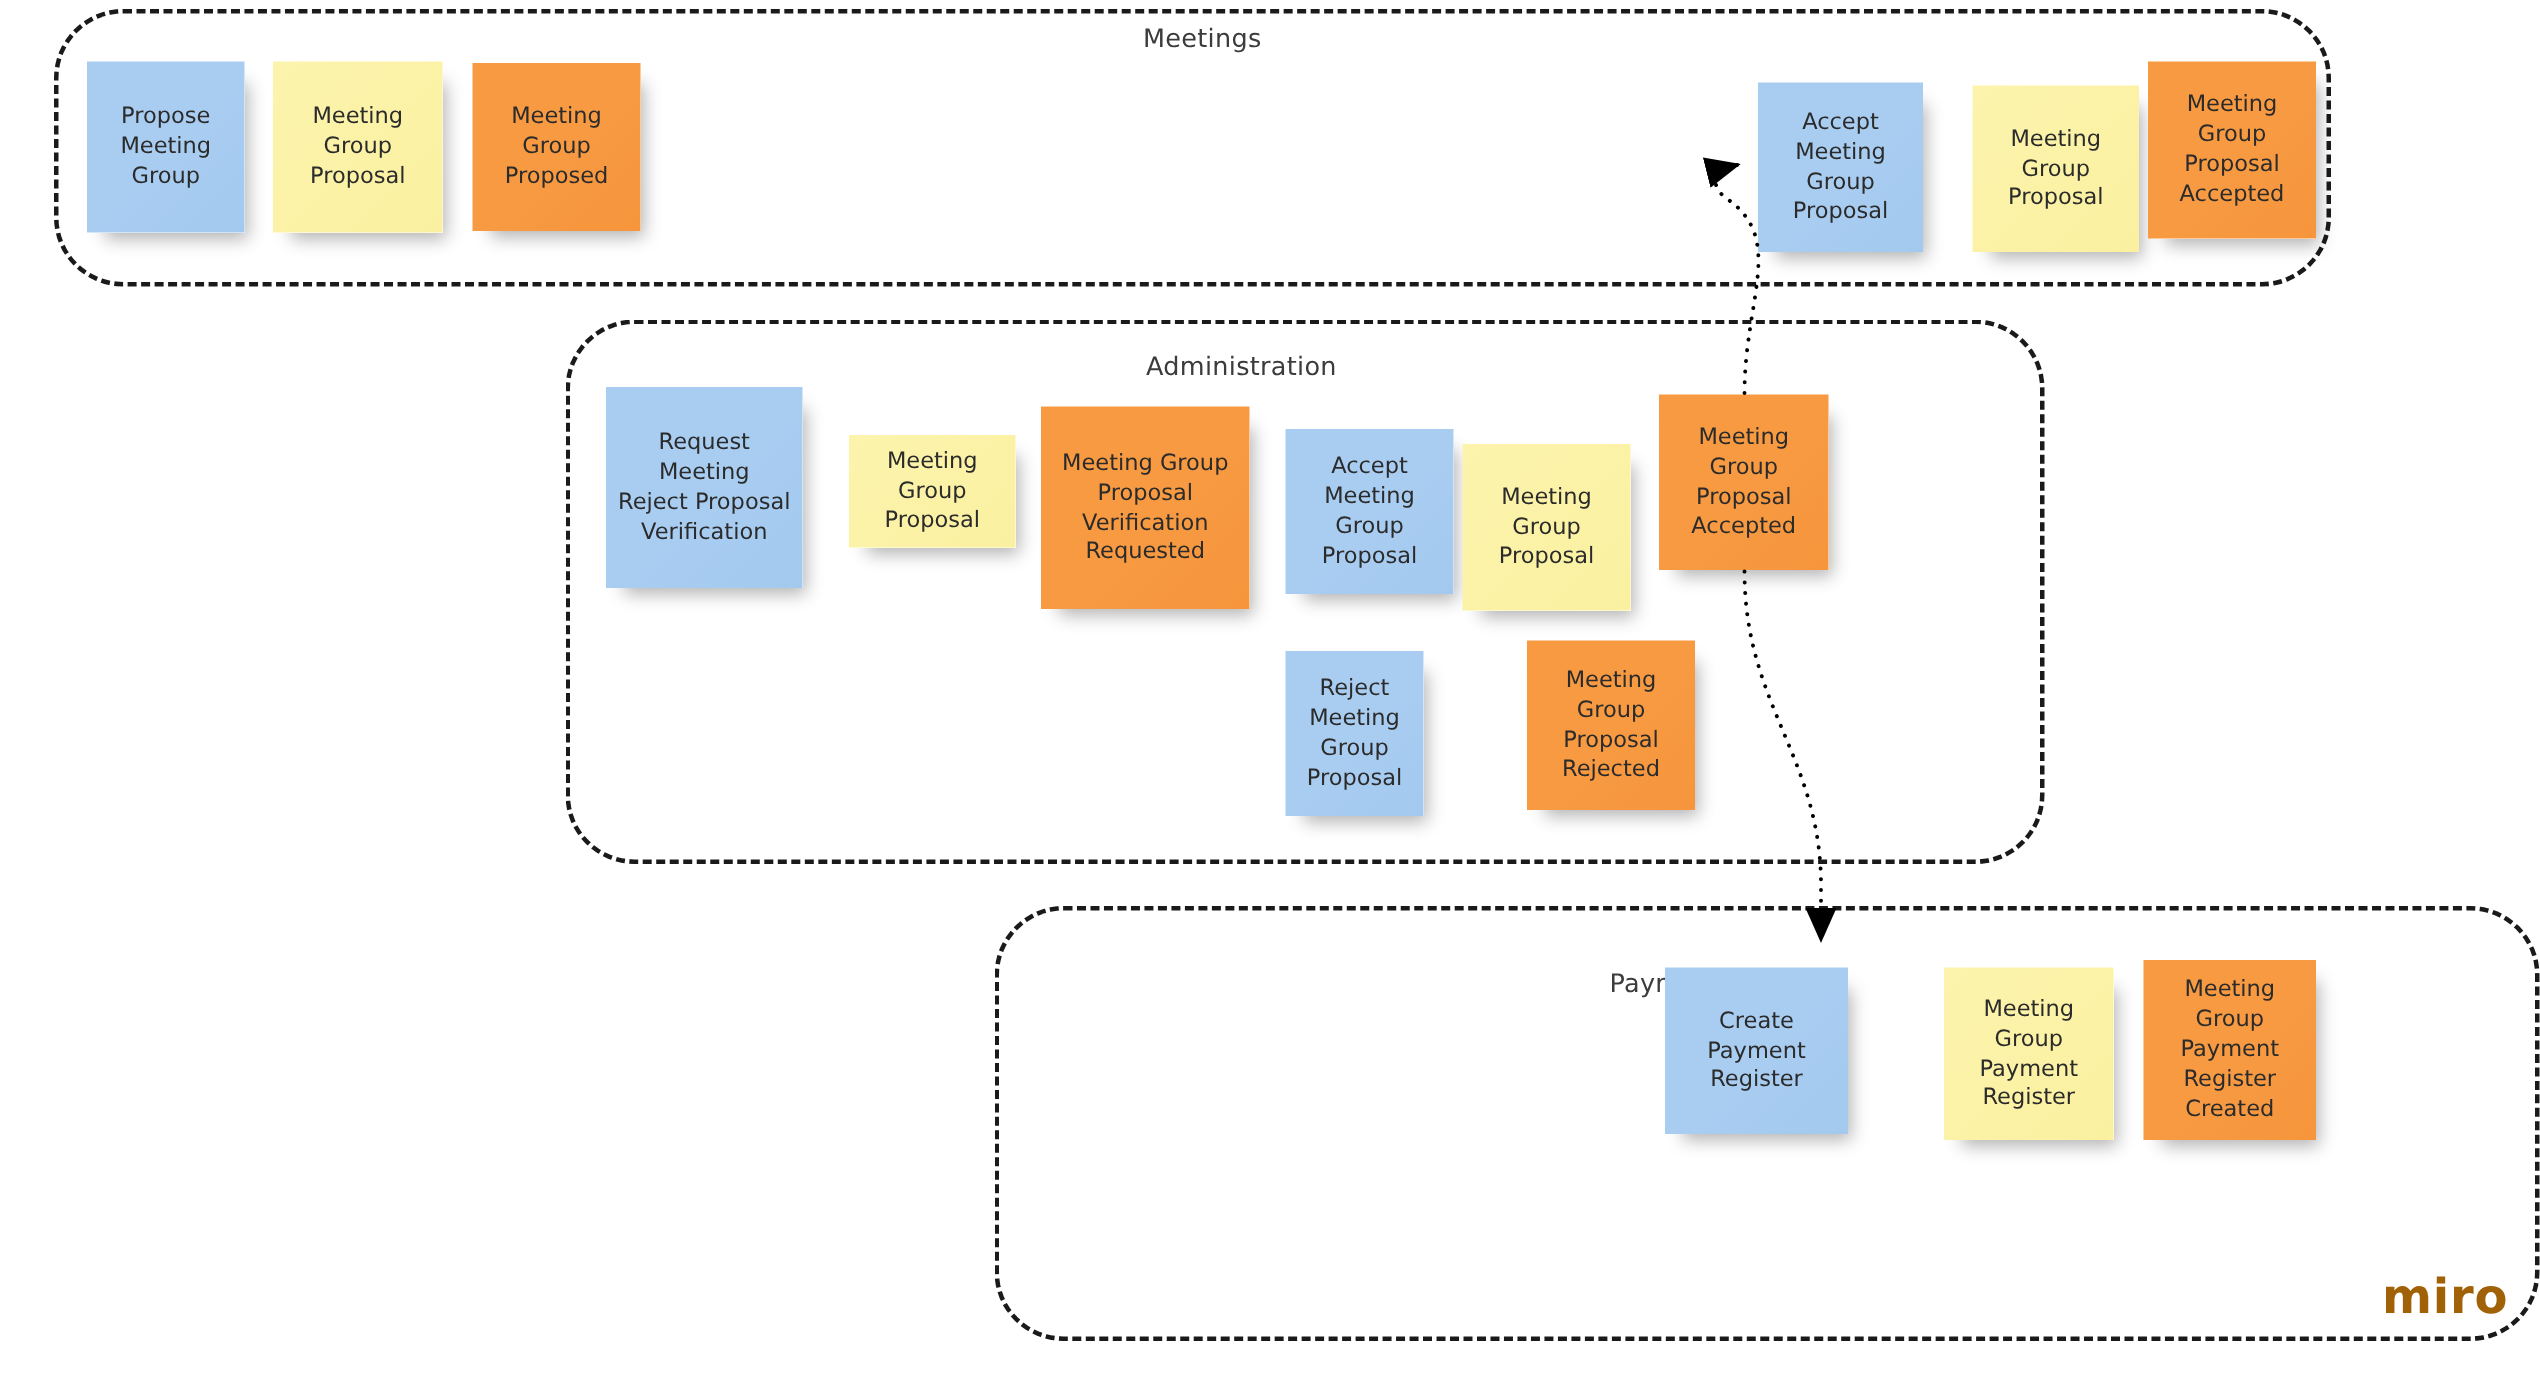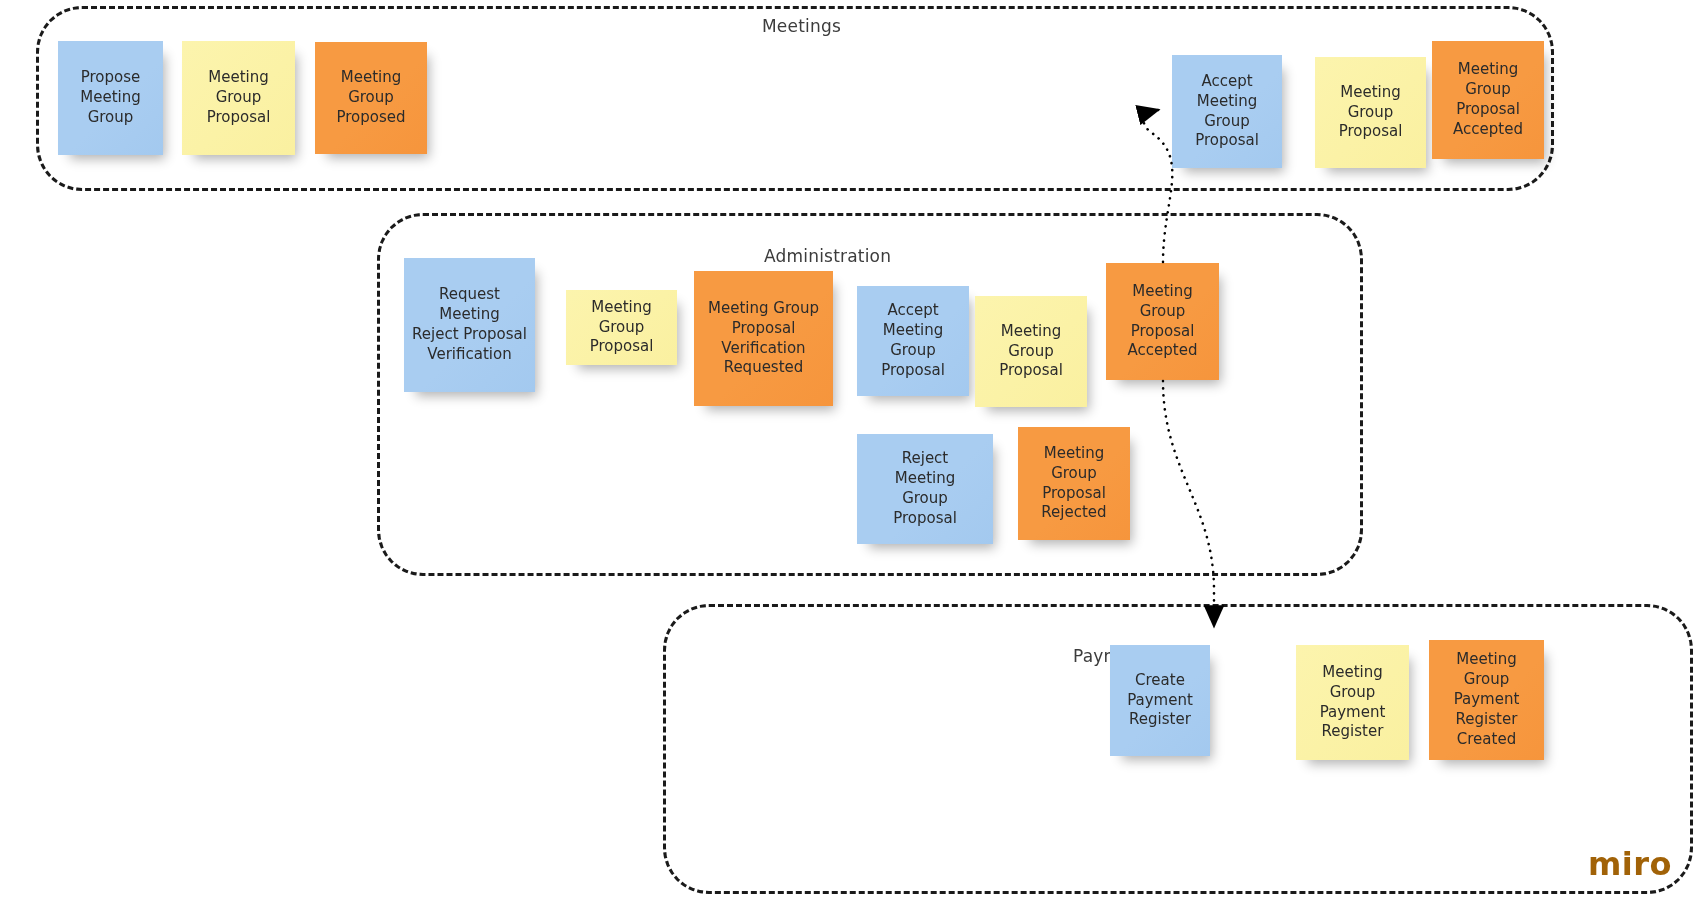--- a/index.html
+++ b/index.html
@@ -76,21 +76,21 @@
 </style>
 </head>
 <body>
 
 <div id="board">
 
   <div class="context" style="left:36px; top:6px; width:1518px; height:185px;"></div>
   <div class="context-title" style="left:752px; top:16px;">Meetings</div>
 
   <div class="context" style="left:377px; top:213px; width:986px; height:363px;"></div>
-  <div class="context-title" style="left:754px; top:246px;">Administration</div>
+  <div class="context-title" style="left:754px; top:235px;">Administration</div>
 
   <div class="context" style="left:663px; top:604px; width:1030px; height:290px;"></div>
   <div class="context-title" style="left:1063px; top:646px;">Payments</div>
 
   <div class="note blue" style="left:58px; top:41px; width:105px; height:114px;">Propose
 Meeting
 Group</div>
   <div class="note yellow" style="left:182px; top:41px; width:113px; height:114px;">Meeting
 Group
 Proposal</div>
@@ -123,30 +123,30 @@
 Meeting
 Group
 Proposal</div>
   <div class="note yellow" style="left:975px; top:296px; width:112px; height:111px;">Meeting
 Group
 Proposal</div>
   <div class="note orange" style="left:1106px; top:263px; width:113px; height:117px;">Meeting
 Group
 Proposal
 Accepted</div>
-  <div class="note blue" style="left:857px; top:434px; width:136px; height:110px;">Reject
+  <div class="note blue" style="left:857px; top:434px; width:92px; height:110px;">Reject
 Meeting
 Group
 Proposal</div>
   <div class="note orange" style="left:1018px; top:427px; width:112px; height:113px;">Meeting
 Group
 Proposal
 Rejected</div>
 
-  <div class="note blue" style="left:1110px; top:645px; width:100px; height:111px;">Create
+  <div class="note blue" style="left:1110px; top:645px; width:122px; height:111px;">Create
 Payment
 Register</div>
   <div class="note yellow" style="left:1296px; top:645px; width:113px; height:115px;">Meeting
 Group
 Payment
 Register</div>
   <div class="note orange" style="left:1429px; top:640px; width:115px; height:120px;">Meeting Group
 Payment
 Register
 Created</div>

